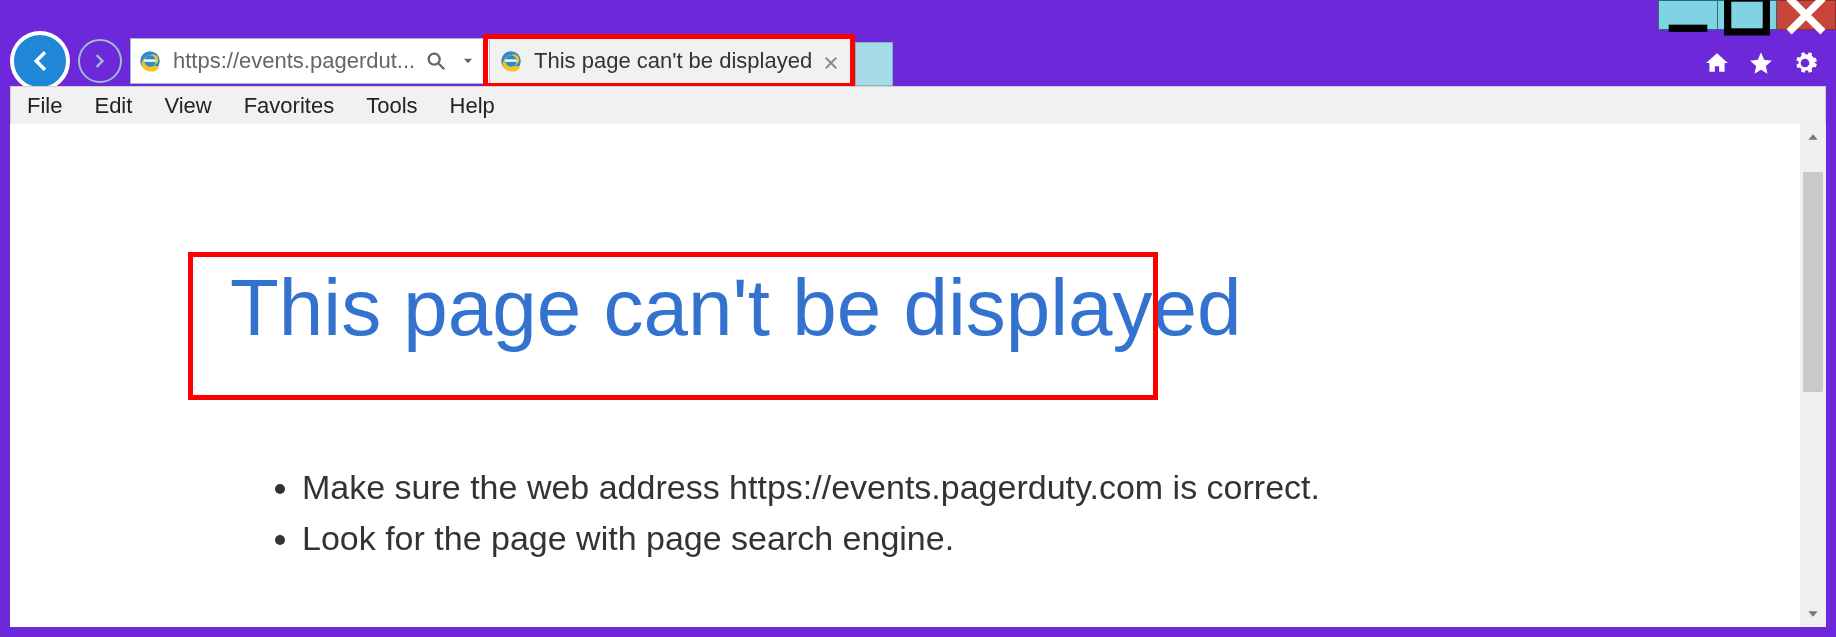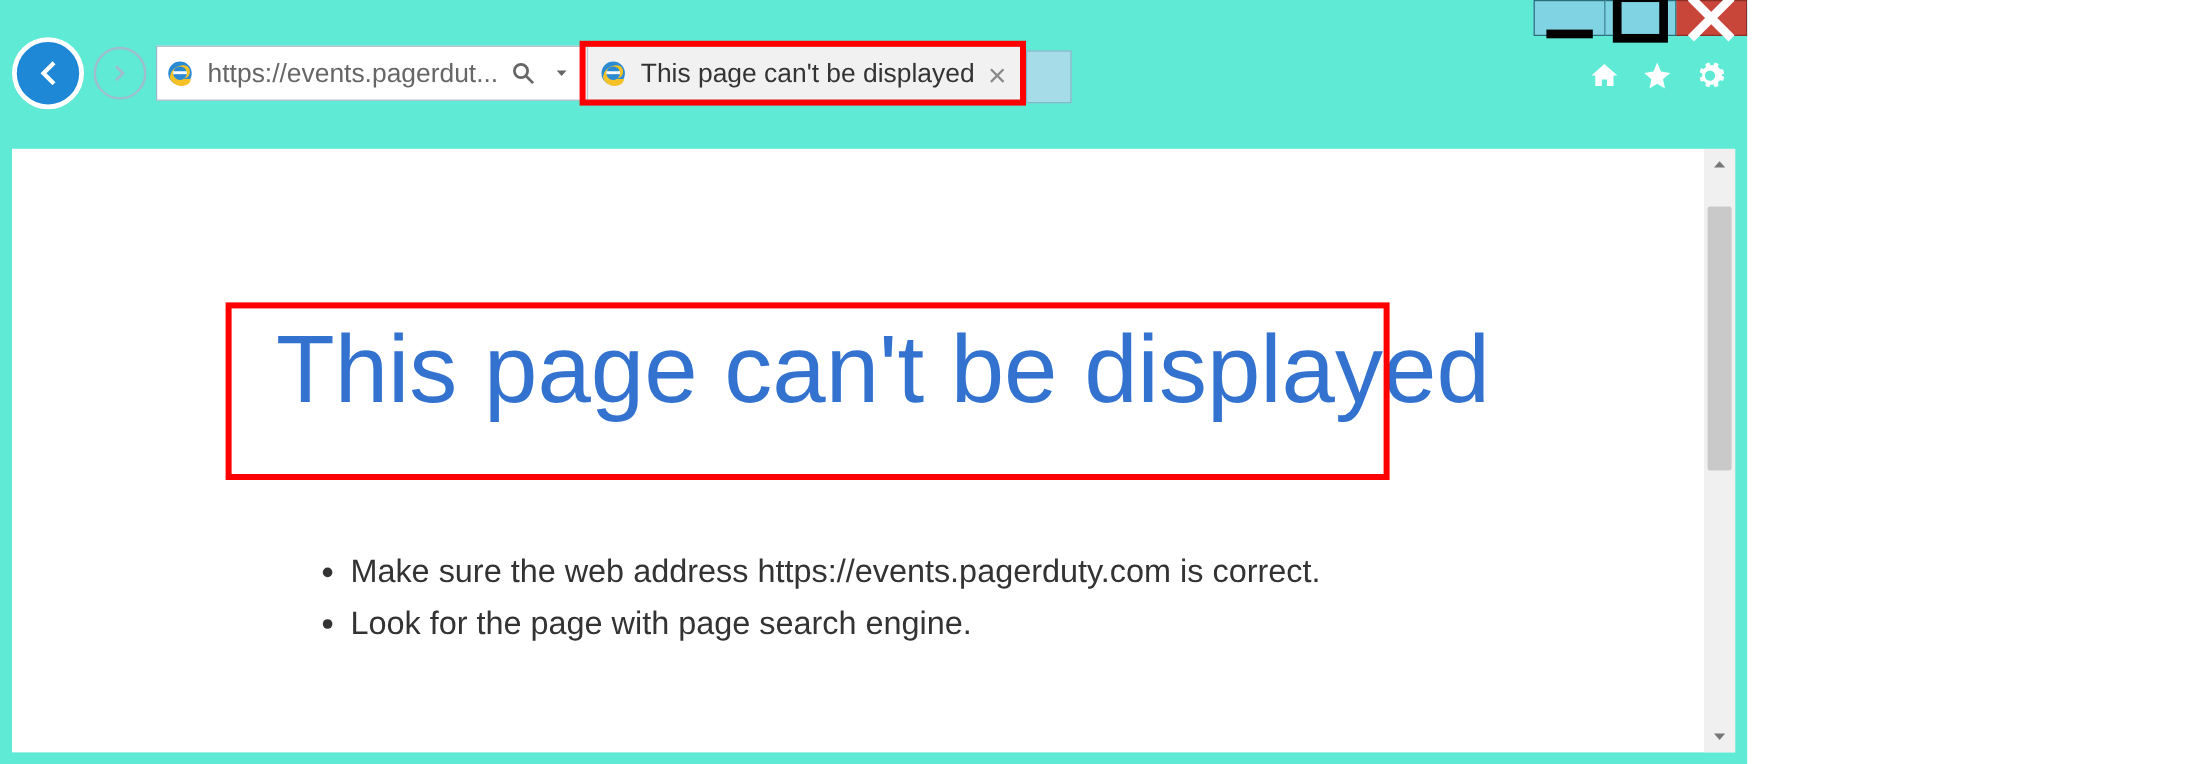--- a/index.html
+++ b/index.html
@@ -1,18 +1,18 @@
 <!DOCTYPE html>
 <html><head>
 <meta charset="utf-8">
 <style>
   html, body { margin:0; padding:0; font-family:"Segoe UI", Arial, sans-serif; }
   .screen {
-    width:1456px; height:637px;
-    background:#5eead4;
+    width:1836px; height:637px;
+    background:#6d28d9;
     position:relative;
     overflow:hidden;
     box-sizing:border-box;
   }
   
   .win-controls {
     position:absolute;
     top:0; right:0;
     display:flex;
   }
@@ -178,23 +178,23 @@
     color:#3373cf;
   }
   
   .heading-highlight {
     position:absolute;
     border:5px solid #ff0000;
     box-sizing:border-box;
   }
   .tips {
     position:absolute;
-    left:254px;
+    left:264px;
     top:310px;
-    font-size:27px;
+    font-size:34px;
     color:#333;
     list-style:disc;
     padding-left:28px;
   }
   .tips li { margin-bottom:12px;}
 </style>
 </head>
 <body>
 
 <div class="screen">
@@ -288,20 +288,28 @@
     <span class="tab-close">
       <svg viewBox="0 0 24 24">
           <path d="M5 5 L19 19 M19 5 L5 19" stroke="#888" stroke-width="2.5" fill="none"></path>
         </svg>
     </span>
   </div>
   <div class="tab-highlight" style="left:483px; top:34px; width:372px; height:54px;"></div>
 
   <div class="newtab-nub" style="left:855px;"></div>
 
+  <div class="menubar">
+    <span class="mi">File</span>
+    <span class="mi">Edit</span>
+    <span class="mi">View</span>
+    <span class="mi">Favorites</span>
+    <span class="mi">Tools</span>
+    <span class="mi">Help</span>
+  </div>
 
   <div class="content-area">
     <div class="error-heading">This page can't be displayed</div>
     <div class="heading-highlight" style="left:178px; top:128px; width:970px; height:148px;"></div>
 
     <ul class="tips">
       <li>Make sure the web address https://events.pagerduty.com is correct.</li>
       <li>Look for the page with page search engine.</li>
     </ul>
 

